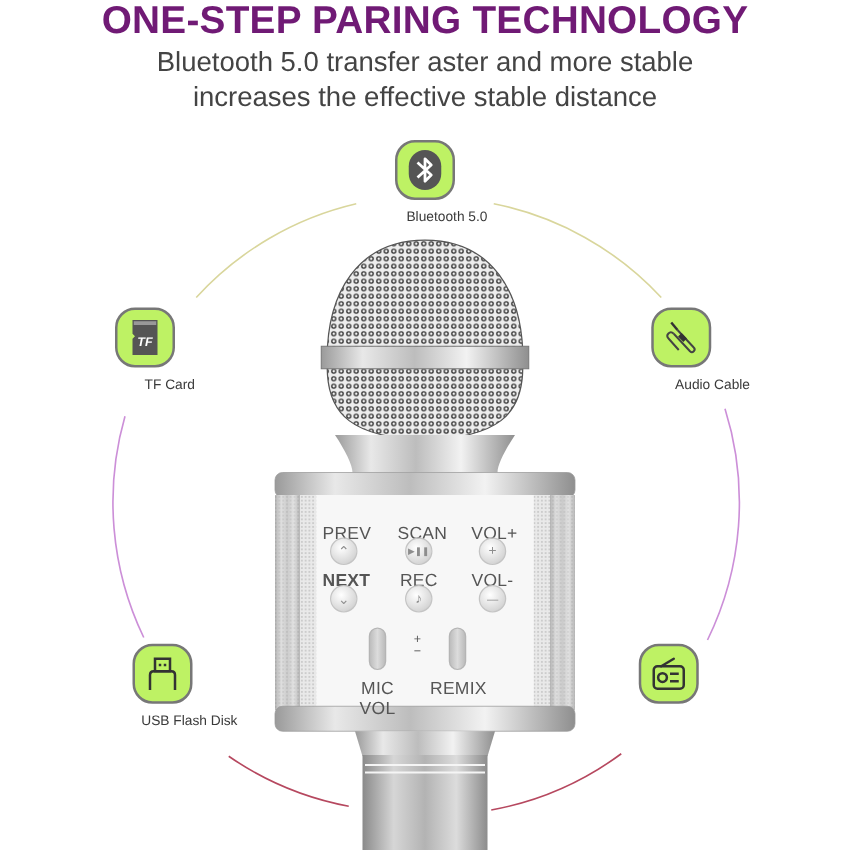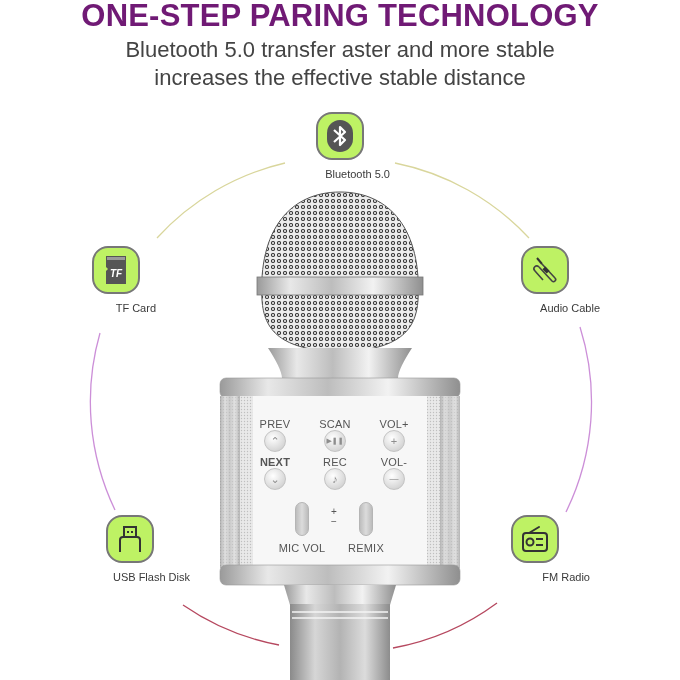--- a/index.html
+++ b/index.html
@@ -27,21 +27,21 @@
   }
   .feature .label { font-size: 11px; color: #3a3a3a; margin-top: 8px; white-space: nowrap; text-align: right; }
 
   .f-bt { left: 290px; top: 112px; width: 100px; }
   .f-tf { left: 76px; top: 246px; width: 80px; }
   .f-ac { left: 490px; top: 246px; width: 110px; }
   .f-usb { left: 70px; top: 515px; width: 120px; }
   .f-fm { left: 480px; top: 515px; width: 110px; }
 
   .mic { position: absolute; left: 0; top: 0; width: 680px; height: 680px; }
-  .panel-label { position: absolute; font-size: 11px; color: #555; letter-spacing: 0.2px; text-align: center; }
+  .panel-label { position: absolute; font-size: 14px; color: #555; letter-spacing: 0.2px; text-align: center; }
   .pbtn {
     position: absolute; width: 22px; height: 22px; border-radius: 50%;
     background: radial-gradient(circle at 40% 35%, #ffffff, #d7d7d7 70%, #bdbdbd);
     border: 1px solid #c4c4c4; display: flex; align-items: center; justify-content: center;
     font-size: 11px; color: #8d8d8d; box-sizing: border-box;
   }
   .slider {
     position: absolute; width: 14px; height: 34px; border-radius: 7px;
     background: linear-gradient(90deg, #bdbdbd, #dcdcdc 50%, #bcbcbc); border: 1px solid #b5b5b5; box-sizing: border-box;
   }
@@ -196,14 +196,13 @@
 <div class="feature f-fm">
   <div class="box">
     <svg width="32" height="30" viewBox="0 0 32 30">
       <line x1="10" y1="9" x2="20" y2="3" stroke="#333" stroke-width="2" stroke-linecap="round"></line>
       <rect x="4" y="9" width="24" height="18" rx="3" fill="none" stroke="#333" stroke-width="2"></rect>
       <circle cx="11" cy="18" r="3.5" fill="none" stroke="#333" stroke-width="2"></circle>
       <line x1="17" y1="15" x2="24" y2="15" stroke="#333" stroke-width="2"></line>
       <line x1="17" y1="21" x2="24" y2="21" stroke="#333" stroke-width="2"></line>
     </svg>
   </div>
-  <div class="label">FM Radio</div>
 </div>
 
 </body></html>

